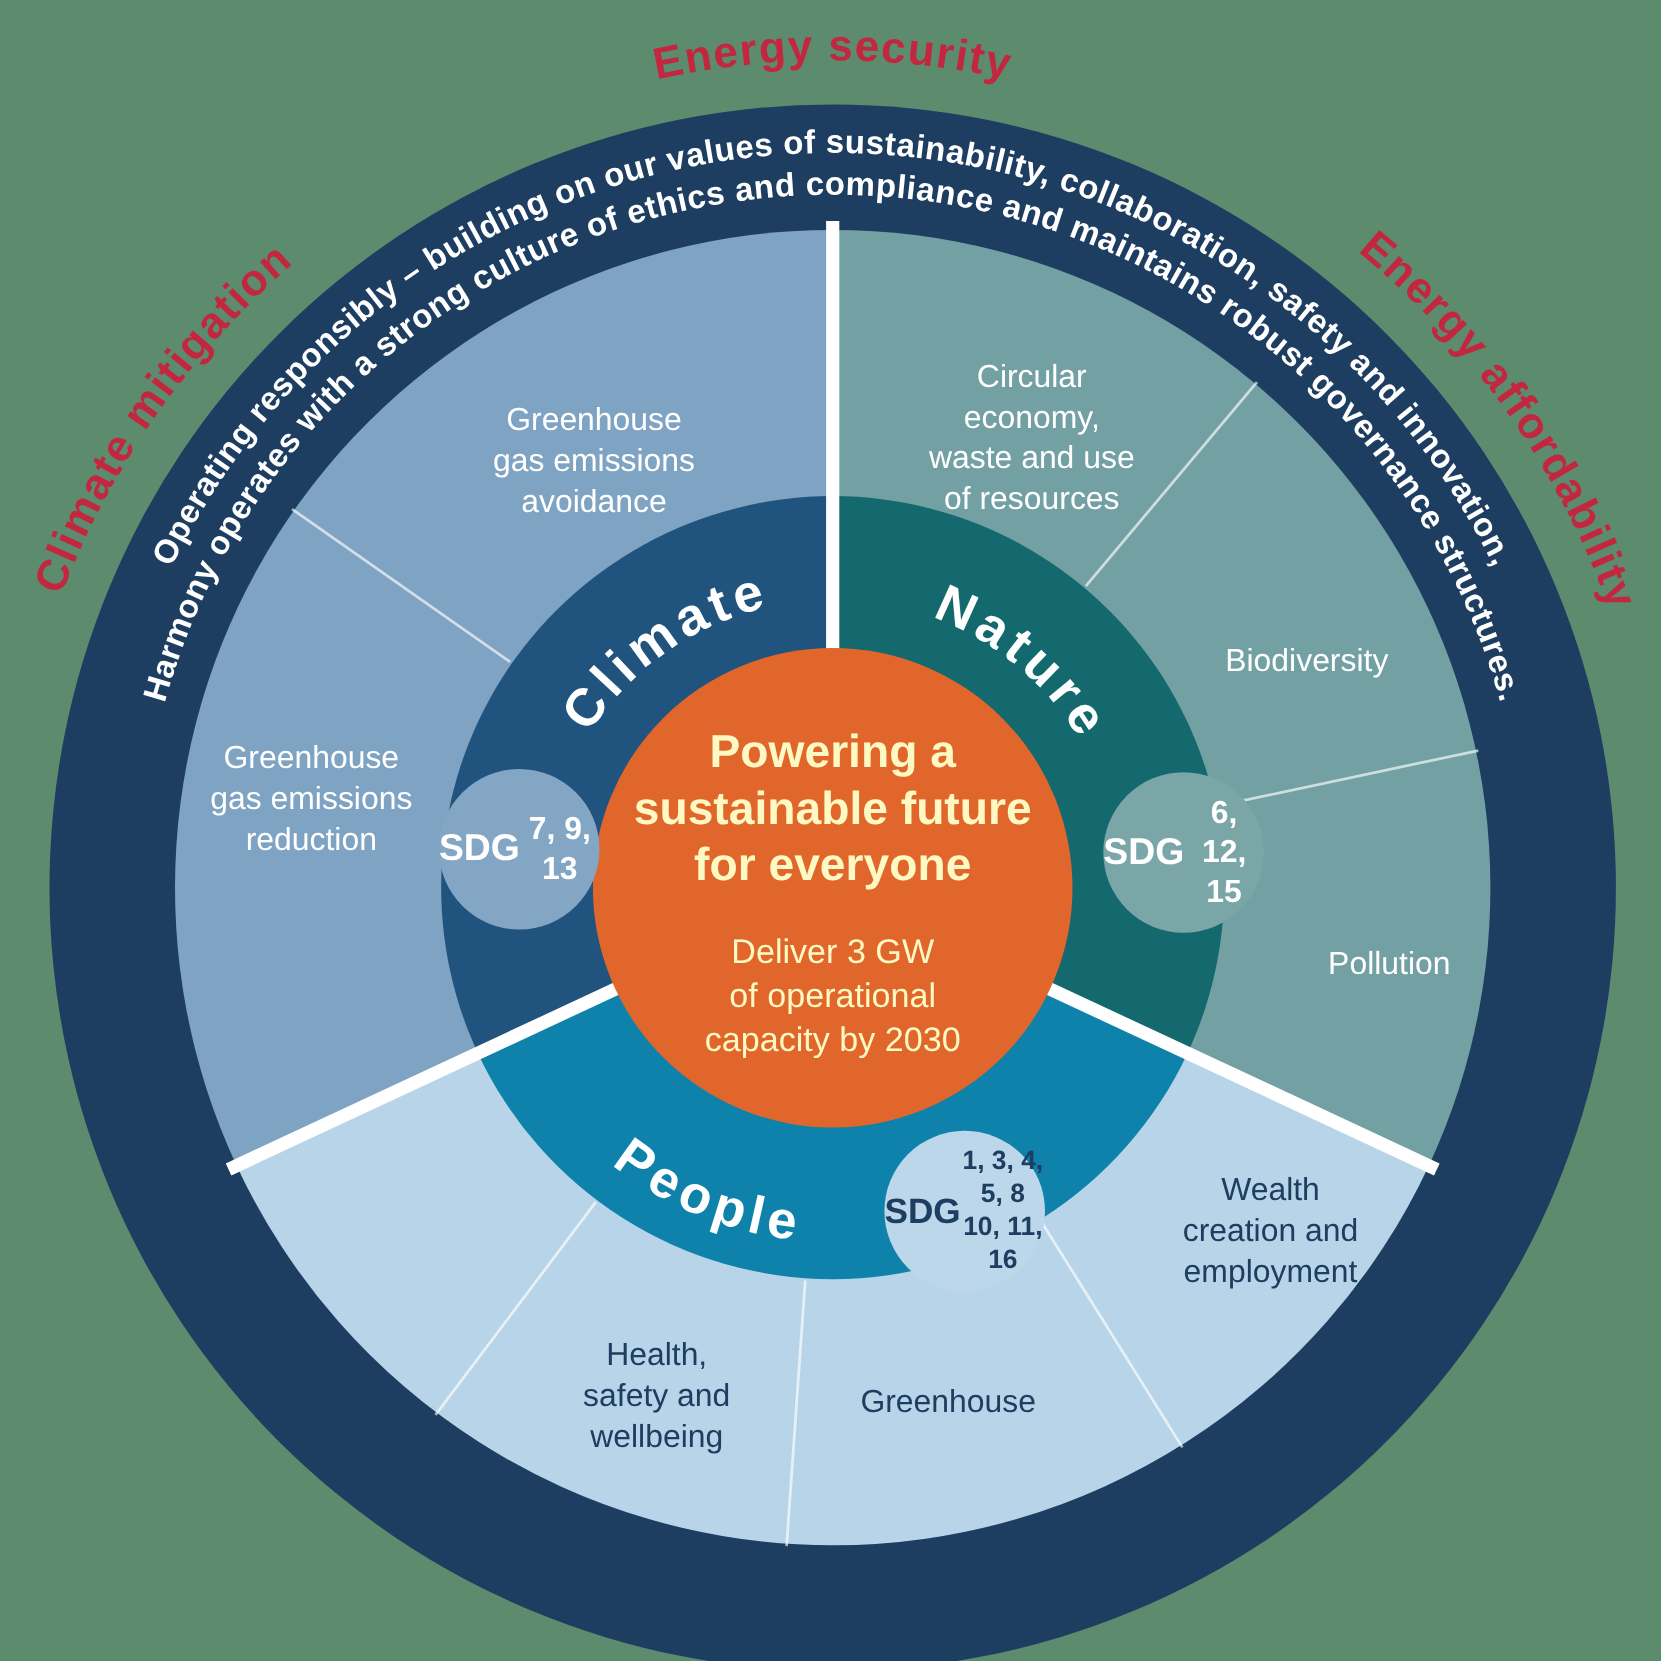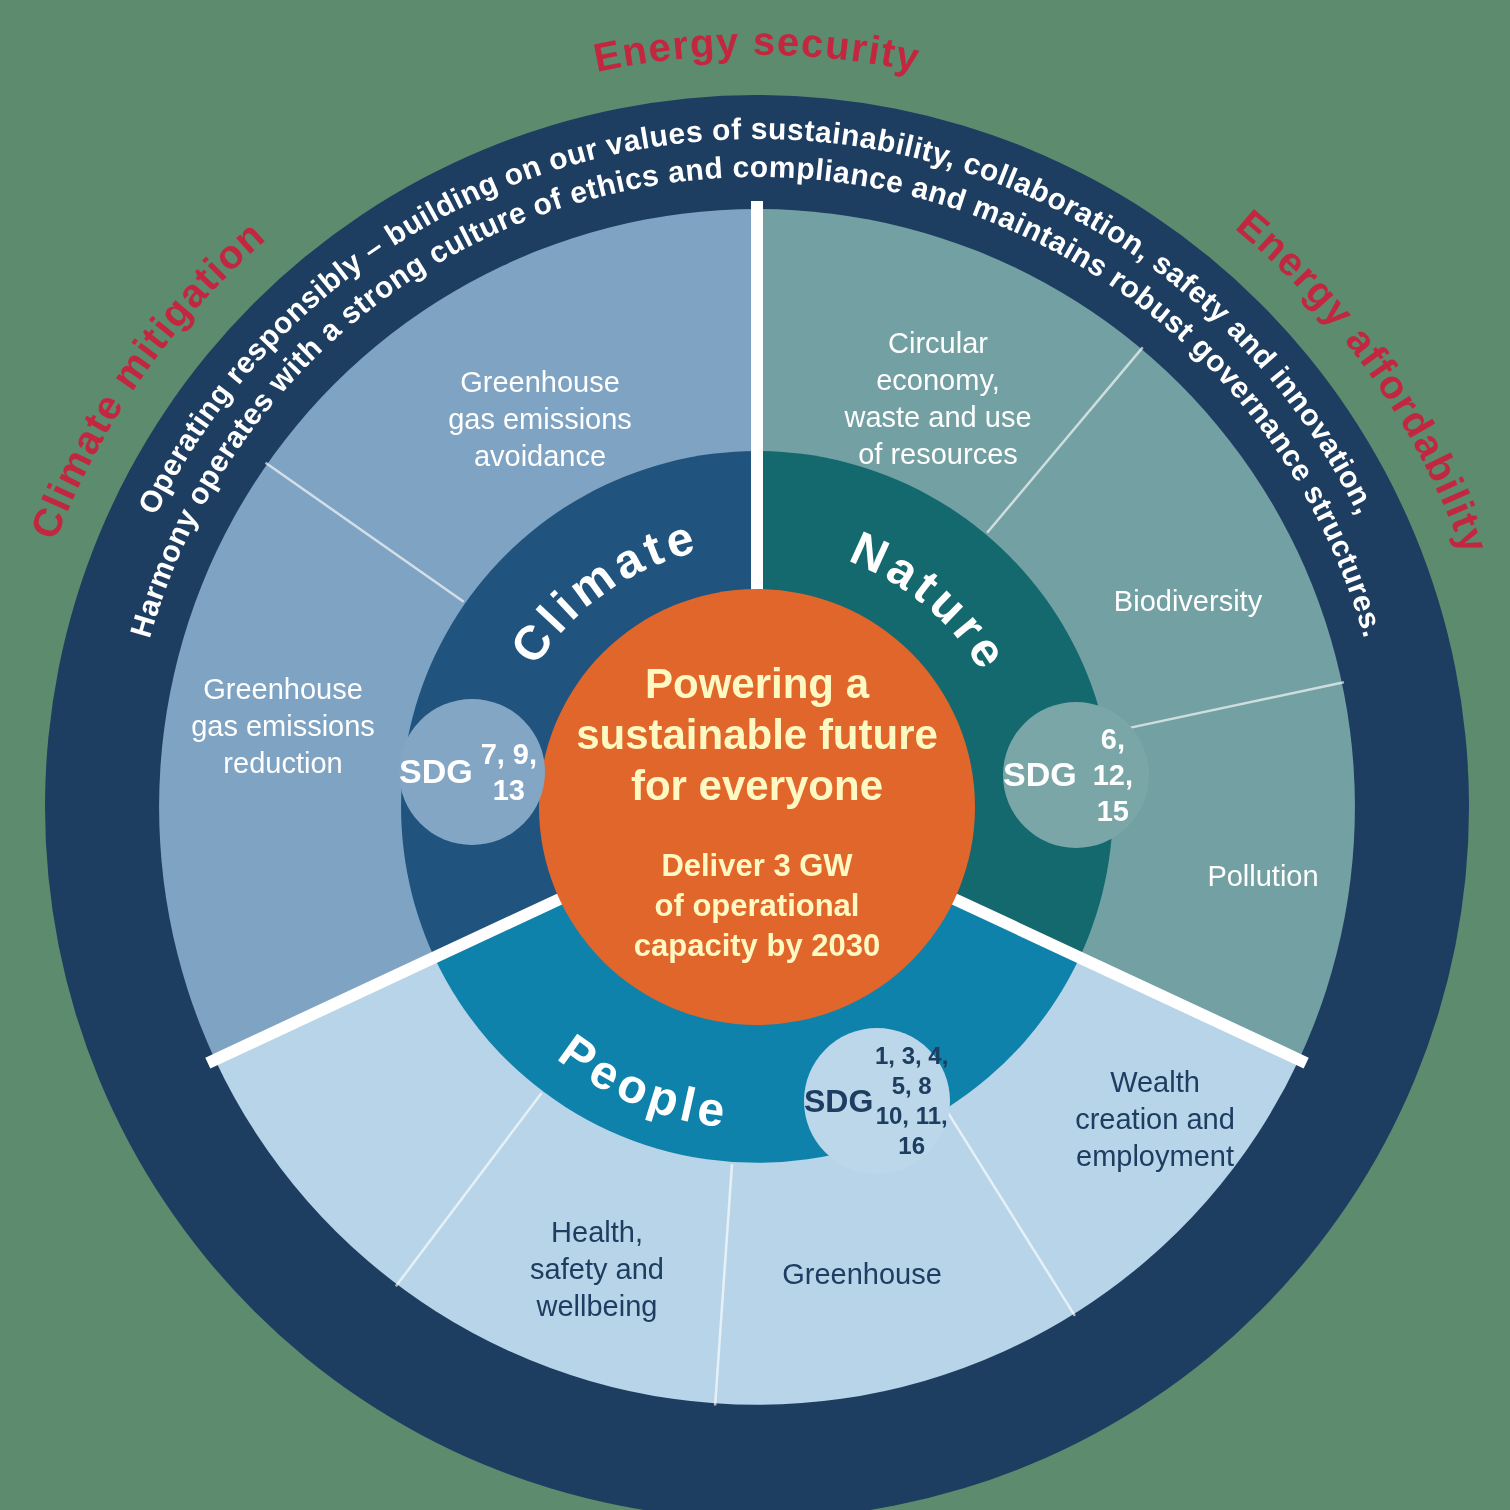--- a/index.html
+++ b/index.html
@@ -48,21 +48,21 @@
   .sdg-nature{background:var(--sdg_nature_bg);color:#ffffff;}
   .sdg-people{background:var(--sdg_people_bg);color:var(--navy_text);}
   .sdg-people .h{font-size:32px;}
   .sdg-people .n{font-size:24px;}
 
   .center-text{
     position:absolute;left:757px;top:812px;transform:translate(-50%,-50%);
     text-align:center;color:#fef9c3;white-space:pre-line;width:460px;
   }
   .center-title{font-size:42px;font-weight:700;line-height:1.22;}
-  .center-sub{margin-top:16px;font-size:31px;font-weight:700;line-height:1.3;}
+  .center-sub{margin-top:16px;font-size:31px;font-weight:400;line-height:1.3;}
 </style>
 </head>
 <body>
 
 <div class="stage">
 
   <svg width="1510" height="1510" viewBox="0 0 1510 1510" xmlns="http://www.w3.org/2000/svg" xmlns:xlink="http://www.w3.org/1999/xlink">
     <defs>
       <path id="arc-red-left" d="M 18.4 937.2 A 750 750 0 0 1 626.8 68.4"></path>
       <path id="arc-red-top" d="M 105.7 431 A 752 752 0 0 1 1408.3 431"></path>

